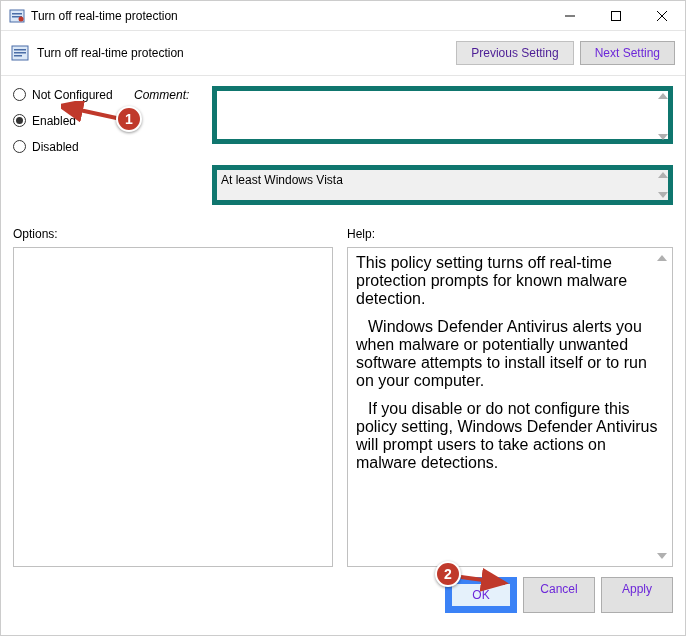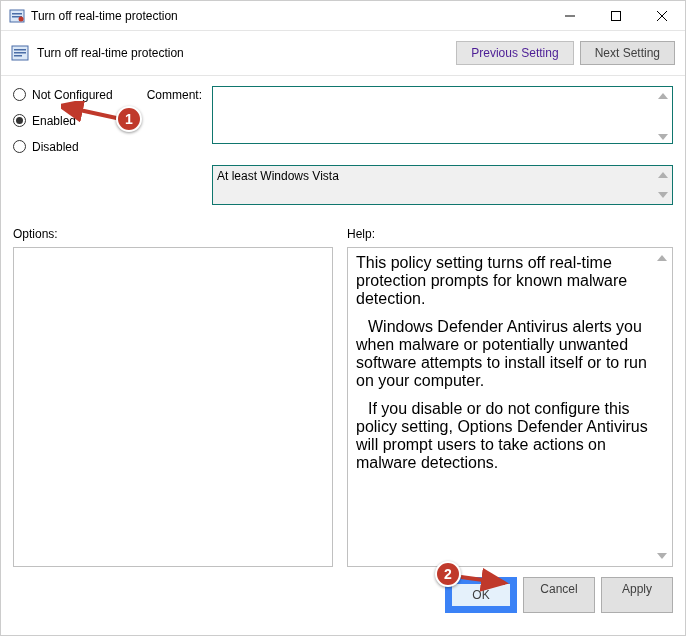--- a/index.html
+++ b/index.html
@@ -35,21 +35,21 @@
   
   .header-row {
     display: flex; align-items: center; padding: 10px 10px 10px 10px;
     border-bottom: 1px solid #e5e5e5;
   }
   .header-row .policy-icon { width: 18px; height: 18px; margin-right: 8px; }
   .header-row .policy-title { flex: 1; font-size: 12px; }
   .header-row .nav-btns { display: flex; gap: 6px; }
   .btn {
     background: #e1e1e1; border: 1px solid #adadad; padding: 4px 14px;
-    font-size: 12px; color: #404040; min-width: 90px; text-align: center;
+    font-size: 12px; color: #6d28d9; min-width: 90px; text-align: center;
   }
   .btn.disabled { color: #4c1d95; border-color: #c0c0c0; background: #e6e6e6; }
 
   
   .content { padding: 10px 12px 0 12px; position: relative; }
 
   .top-grid {
     display: grid;
     grid-template-columns: 115px 72px 1fr;
     column-gap: 6px;
@@ -57,25 +57,25 @@
   }
   .radio-col { display: flex; flex-direction: column; gap: 12px; padding-top: 2px; }
   .radio-item { display: flex; gap: 6px; }
   .radio-circle {
     width: 13px; height: 13px; border: 1px solid #333; border-radius: 50%;
     display: inline-flex; align-items: center; justify-content: center; background: #fff;
   }
   .radio-circle.selected::after {
     content: ""; width: 7px; height: 7px; background: #333; border-radius: 50%;
   }
-  .label-col { text-align: right; padding-right: 4px; }
+  .label-col { padding-right: 4px; font-style: italic; }
   .label-col .lbl { padding-top: 2px; }
   .label-col .lbl2 { margin-top: 56px; }
   .textarea {
-    border: 1px solid #0f766e; background: #fff; width: 100%;
+    border: 5px solid #0f766e; background: #fff; width: 100%;
     resize: none; font-family: inherit; font-size: 12px; padding: 3px 4px;
   }
   .comment-box { height: 58px; }
   .supported-box { height: 40px; background: #f0f0f0; margin-top: 18px; }
 
   .scroll-arrows {
     position: absolute; right: 2px; top: 2px; bottom: 2px; width: 16px;
     display: flex; flex-direction: column; justify-content: space-between;
     pointer-events: none;
   }
@@ -229,21 +229,21 @@
     <div>
       <div class="section-label">Options:</div>
       <div class="panel"></div>
     </div>
     <div>
       <div class="section-label">Help:</div>
       <div class="panel">
         <div class="text-content">
           <p>This policy setting turns off real-time protection prompts for known malware detection.</p>
           <p class="indent">Windows Defender Antivirus alerts you when malware or potentially unwanted software attempts to install itself or to run on your computer.</p>
-          <p class="indent">If you disable or do not configure this policy setting, Options Defender Antivirus will prompt users to take actions on malware detections.</p>
+          <p class="indent">If you disable or do not configure this policy setting, Windows Defender Antivirus will prompt users to take actions on malware detections.</p>
         </div>
         <div class="scroll-arrows">
           <span class="scroll-arrow">
               <svg width="10" height="6" viewBox="0 0 10 6">
                 <path d="M0 6 L5 0 L10 6 Z" fill="#b0b0b0"></path>
               </svg>
             </span>
           <span class="scroll-arrow">
               <svg width="10" height="6" viewBox="0 0 10 6">
                 <path d="M0 0 L5 6 L10 0 Z" fill="#b0b0b0"></path>

